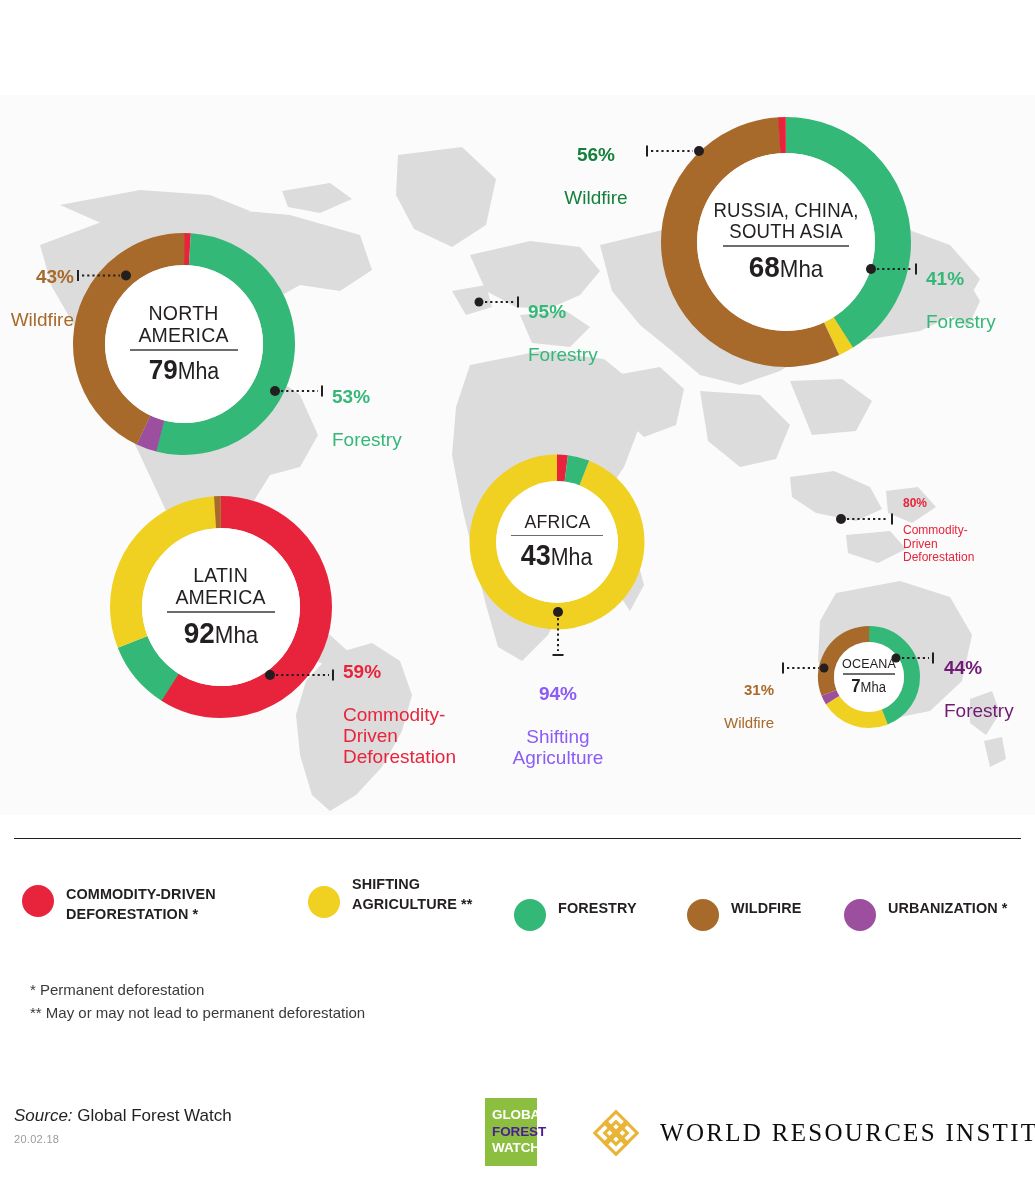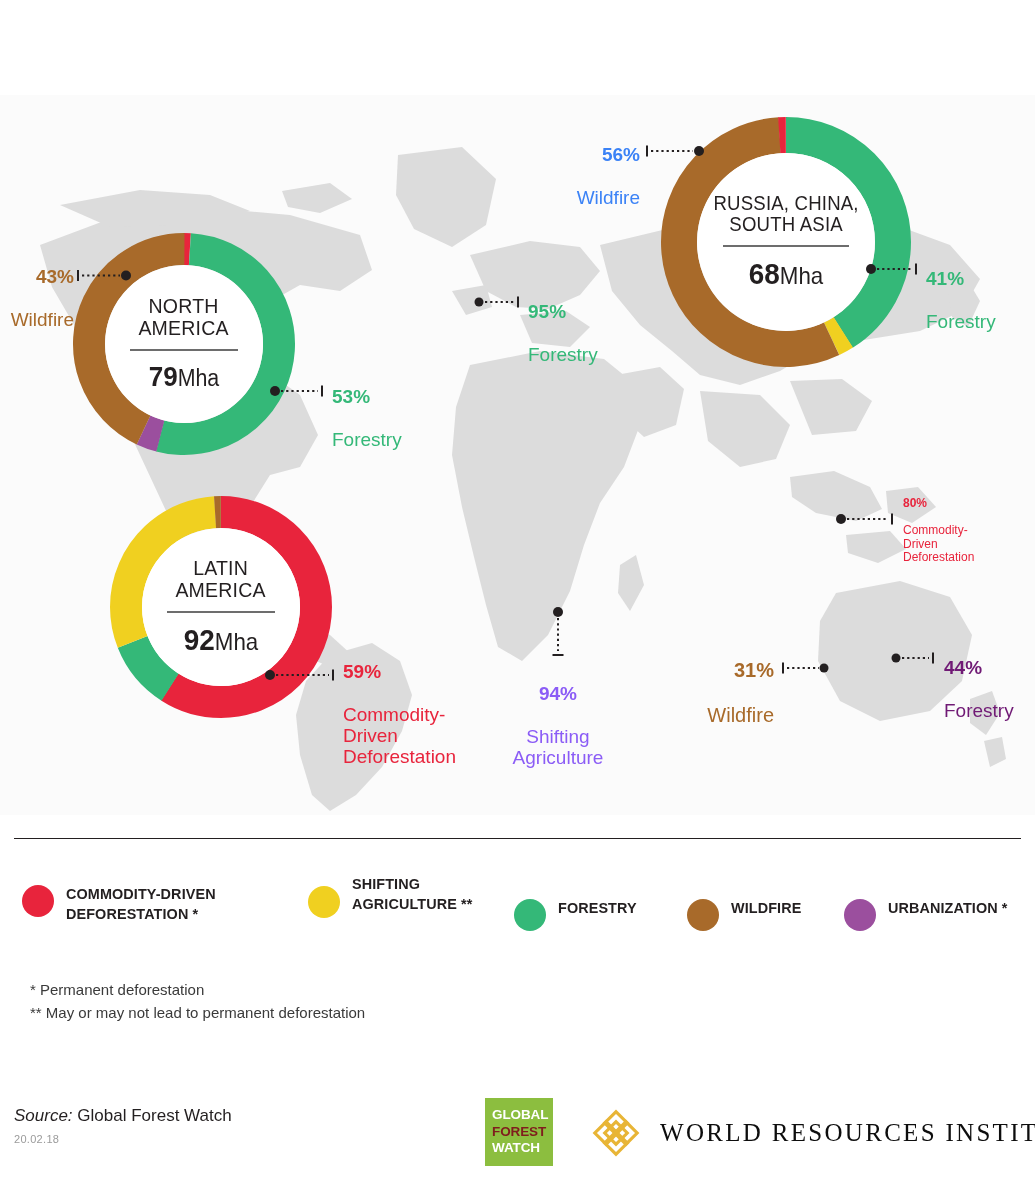--- a/index.html
+++ b/index.html
@@ -25,21 +25,20 @@
   #map-panel{position:absolute;left:0;top:95px;width:1035px;height:720px;background:#fbfbfb;}
   #world-map{position:absolute;left:0;top:0;width:1035px;height:720px;}
 
   
   .donut{position:absolute;}
   .donut svg{display:block;overflow:visible;}
   .hub{
     position:absolute;left:0;top:0;width:100%;height:100%;
     display:flex;flex-direction:column;align-items:center;justify-content:center;
     pointer-events:none;
-    gap:7px;
   }
   .region-name{
     text-align:center;color:#231f20;font-weight:400;
     line-height:1.02;letter-spacing:.2px;
     font-family:"Liberation Sans", sans-serif;
     transform:scaleX(.93);
   }
   .rule{background:#6d6d6d;height:1.5px;margin:4px 0 3px;}
   .value{color:#231f20;letter-spacing:0px;white-space:nowrap;
          font-family:"Liberation Sans", sans-serif;transform:scaleX(.93);}
@@ -69,27 +68,27 @@
   
   #footnotes{position:absolute;left:30px;top:978px;font-size:15px;color:#3a3a3a;line-height:1.55;}
   #footnotes div{white-space:nowrap;}
 
   
   #footer{position:absolute;left:0;top:1085px;width:1035px;height:115px;}
   #source{position:absolute;left:14px;top:21px;font-size:17px;color:#231f20;white-space:nowrap;}
   #source i{font-style:italic;}
   #date{position:absolute;left:14px;top:48px;font-size:11px;color:#9b9b9b;letter-spacing:.3px;}
   #gfw-logo{
-    position:absolute;left:485px;top:13px;width:68px;height:68px;background:#8cbe3f;
+    position:absolute;left:485px;top:13px;width:52px;height:68px;background:#8cbe3f;
     display:flex;flex-direction:column;align-items:flex-start;justify-content:center;
     padding-left:7px;box-sizing:border-box;
   }
   #gfw-logo span{font-size:13.5px;font-weight:700;line-height:1.22;letter-spacing:-.1px;}
   .gfw-w{color:#ffffff;}
-  .gfw-d{color:#7f1d1d;}
+  .gfw-d{color:#4c1d95;}
   #wri-logo{position:absolute;left:590px;top:22px;display:flex;align-items:center;}
   #wri-text{
     margin-left:18px;font-family:"Liberation Serif", serif;font-size:25px;
     letter-spacing:2.3px;color:#0d0d0d;white-space:nowrap;
   }
 </style>
 </head>
 <body>
 
 <div class="stage">
@@ -259,36 +258,55 @@
         </div>
       </div>
     </div>
     <div class="lead" style="left:645px;top:50px;">
       <svg width="62" height="12">
           <rect x="1" y="0.5" width="2" height="11" fill="#231f20"></rect>
           <line x1="6" y1="6" x2="48" y2="6" stroke="#231f20" stroke-width="2" stroke-dasharray="2.2 3"></line>
           <circle cx="54" cy="6" r="5" fill="#231f20"></circle>
         </svg>
     </div>
-    <div class="callout" style="left:552px;top:28px;font-size:19px;color:#3b82f6;text-align:right;width:88px;">
+    <div class="callout" style="left:552px;top:28px;font-size:19px;color:#15803d;text-align:center;width:88px;">
       <span class="pct">56%</span>
       <span class="drv">Wildfire</span>
     </div>
     <div class="lead" style="left:866px;top:168px;">
       <svg width="56" height="12">
           <circle cx="5" cy="6" r="5" fill="#231f20"></circle>
           <line x1="11" y1="6" x2="46" y2="6" stroke="#231f20" stroke-width="2" stroke-dasharray="2.2 3"></line>
           <rect x="49" y="0.5" width="2" height="11" fill="#231f20"></rect>
         </svg>
     </div>
     <div class="callout" style="left:926px;top:152px;font-size:19px;color:#34B878;">
       <span class="pct">41%</span>
       <span class="drv">Forestry</span>
     </div>
 
+    <div class="donut" style="left:470px;top:360px;width:174px;height:174px;">
+      <svg viewBox="0 0 174 174" width="174" height="174">
+        <g transform="translate(87,87)">
+          <circle r="74" fill="none" stroke="#F0D020" stroke-width="27" stroke-dasharray="437.07 27.90" transform="rotate(-68.4)"></circle>
+          <circle r="74" fill="none" stroke="#E8243C" stroke-width="27" stroke-dasharray="9.30 455.67" transform="rotate(-90)"></circle>
+          <circle r="74" fill="none" stroke="#34B878" stroke-width="27" stroke-dasharray="18.60 446.37" transform="rotate(-82.8)"></circle>
+          <circle r="61" fill="#ffffff"></circle>
+        </g>
+      </svg>
+      <div class="hub">
+        <div class="region-name" style="font-size:19px;">
+          <div>AFRICA</div>
+        </div>
+        <div class="rule" style="width:92px;"></div>
+        <div class="value" style="font-size:29px;">
+          <b>43</b><span style="font-size:23px;">Mha</span>
+        </div>
+      </div>
+    </div>
     <div class="lead" style="left:552px;top:512px;">
       <svg width="12" height="54">
           <circle cx="6" cy="5" r="5" fill="#231f20"></circle>
           <line x1="6" y1="11" x2="6" y2="44" stroke="#231f20" stroke-width="2" stroke-dasharray="2.2 3"></line>
           <rect x="0.5" y="47" width="11" height="2" fill="#231f20"></rect>
         </svg>
     </div>
     <div class="callout" style="left:509px;top:567px;font-size:19px;color:#8b5cf6;text-align:center;width:98px;">
       <span class="pct">94%</span>
       <span class="drv">Shifting
@@ -302,28 +320,48 @@
           <rect x="55" y="0.5" width="2" height="11" fill="#231f20"></rect>
         </svg>
     </div>
     <div class="callout" style="left:903px;top:389px;font-size:12px;color:#E8243C;">
       <span class="pct">80%</span>
       <span class="drv">Commodity-
 Driven
 Deforestation</span>
     </div>
 
+    <div class="donut" style="left:818px;top:531px;width:102px;height:102px;">
+      <svg viewBox="0 0 102 102" width="102" height="102">
+        <g transform="translate(51,51)">
+          <circle r="43" fill="none" stroke="#34B878" stroke-width="16" stroke-dasharray="118.88 151.27" transform="rotate(-90)"></circle>
+          <circle r="43" fill="none" stroke="#F0D020" stroke-width="16" stroke-dasharray="59.44 210.71" transform="rotate(68.4)"></circle>
+          <circle r="43" fill="none" stroke="#9B4F9E" stroke-width="16" stroke-dasharray="8.10 262.04" transform="rotate(147.6)"></circle>
+          <circle r="43" fill="none" stroke="#A86A2A" stroke-width="16" stroke-dasharray="83.75 186.40" transform="rotate(158.4)"></circle>
+          <circle r="35" fill="#ffffff"></circle>
+        </g>
+      </svg>
+      <div class="hub">
+        <div class="region-name" style="font-size:13.5px;">
+          <div>OCEANA</div>
+        </div>
+        <div class="rule" style="width:52px;margin:2px 0 1px;"></div>
+        <div class="value" style="font-size:18px;">
+          <b>7</b><span style="font-size:14px;">Mha</span>
+        </div>
+      </div>
+    </div>
     <div class="lead" style="left:781px;top:567px;">
       <svg width="50" height="12">
           <rect x="1" y="0.5" width="2" height="11" fill="#231f20"></rect>
           <line x1="6" y1="6" x2="38" y2="6" stroke="#231f20" stroke-width="2" stroke-dasharray="2.2 3"></line>
           <circle cx="43" cy="6" r="4.5" fill="#231f20"></circle>
         </svg>
     </div>
-    <div class="callout" style="left:690px;top:542px;font-size:20px;color:#A86A2A;text-align:right;width:84px;">
+    <div class="callout" style="left:690px;top:570px;font-size:15px;color:#A86A2A;text-align:right;width:84px;">
       <span class="pct">31%</span>
       <span class="drv">Wildfire</span>
     </div>
     <div class="lead" style="left:891px;top:557px;">
       <svg width="48" height="12">
           <circle cx="5" cy="6" r="4.5" fill="#231f20"></circle>
           <line x1="11" y1="6" x2="38" y2="6" stroke="#231f20" stroke-width="2" stroke-dasharray="2.2 3"></line>
           <rect x="41" y="0.5" width="2" height="11" fill="#231f20"></rect>
         </svg>
     </div>

